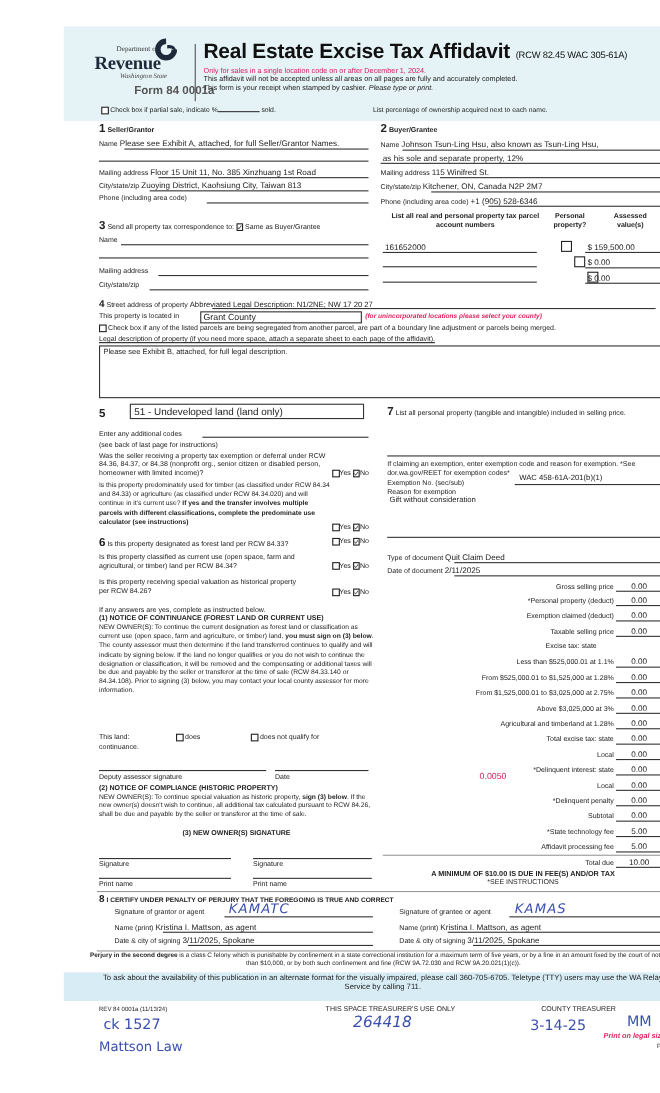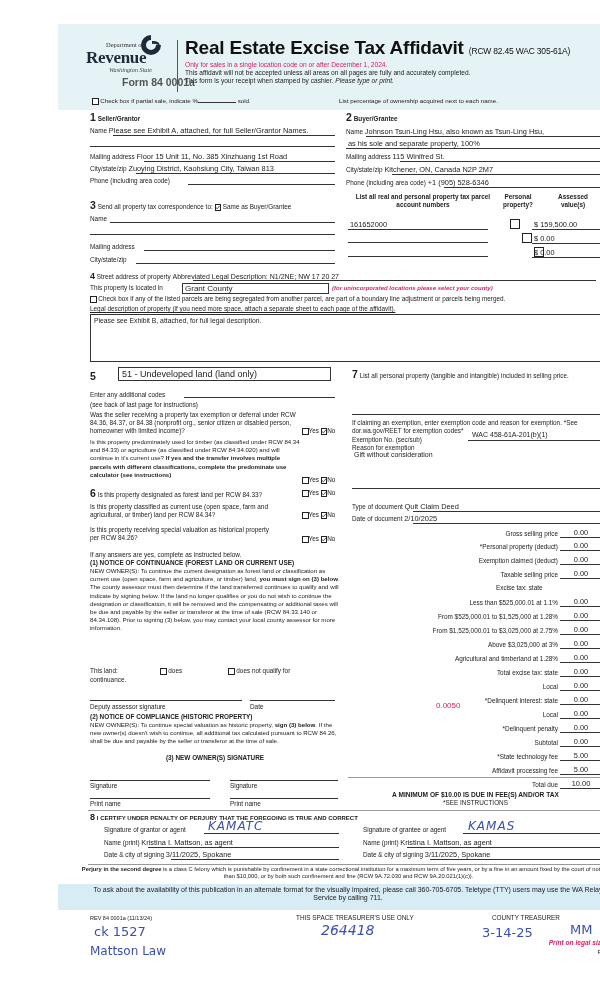--- a/index.html
+++ b/index.html
@@ -118,21 +118,21 @@
   
   <div class="abs" style="left:298px; top:111px;">
     <span class="sec-num">2</span>
     <span class="sec-title">Buyer/Grantee</span>
   </div>
   <div class="abs" style="left:298px; top:127px; white-space:nowrap;">
     <span>Name</span>
     <span class="hw">Johnson Tsun-Ling Hsu, also known as Tsun-Ling Hsu,</span>
   </div>
   <div class="line" style="left:318px; top:136px; width:235px;"></div>
-  <div class="abs hw" style="left:300px; top:139px;">as his sole and separate property, 100%</div>
+  <div class="abs hw" style="left:300px; top:139px;">as his sole and separate property, 12%</div>
   <div class="line" style="left:298px; top:148px; width:255px;"></div>
   <div class="abs" style="left:298px; top:152px; white-space:nowrap;">
     <span>Mailing address</span>
     <span class="hw">115 Winifred St.</span>
   </div>
   <div class="line" style="left:352px; top:161px; width:201px;"></div>
   <div class="abs" style="left:298px; top:165px; white-space:nowrap;">
     <span>City/state/zip</span>
     <span class="hw">Kitchener, ON, Canada N2P 2M7</span>
   </div>
@@ -284,21 +284,21 @@
   <div class="abs hw" style="left:306px; top:451px; font-size:7px;">Gift without consideration</div>
   <div class="line" style="left:304px; top:488px; width:250px;"></div>
 
   <div class="abs" style="left:304px; top:502px; white-space:nowrap;">
     <span>Type of document</span>
     <span class="hw">Quit Claim Deed</span>
   </div>
   <div class="line" style="left:365px; top:511px; width:189px;"></div>
   <div class="abs" style="left:304px; top:514px; white-space:nowrap;">
     <span>Date of document</span>
-    <span class="hw">2/10/2025</span>
+    <span class="hw">2/11/2025</span>
   </div>
   <div class="line" style="left:365px; top:523px; width:189px;"></div>
 
   
   <div class="fee-label" style="top:530px;">Gross selling price</div>
   <div class="fee-val" style="top:528px;">0.00</div>
   <div class="fee-line" style="top:537px;"></div>
 
   <div class="fee-label" style="top:543px;">*Personal property (deduct)</div>
   <div class="fee-val" style="top:541px;">0.00</div>

